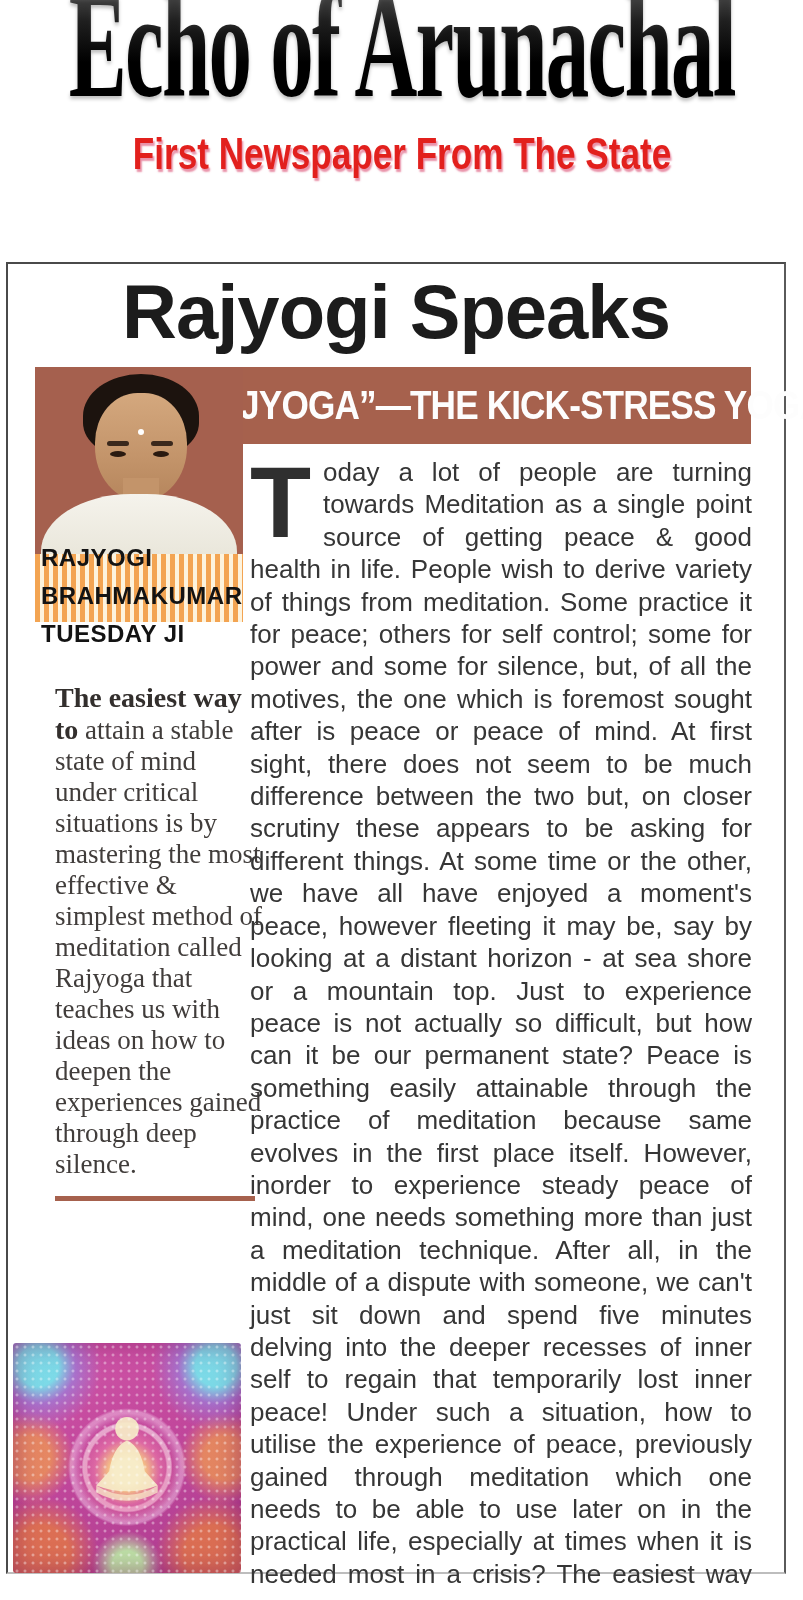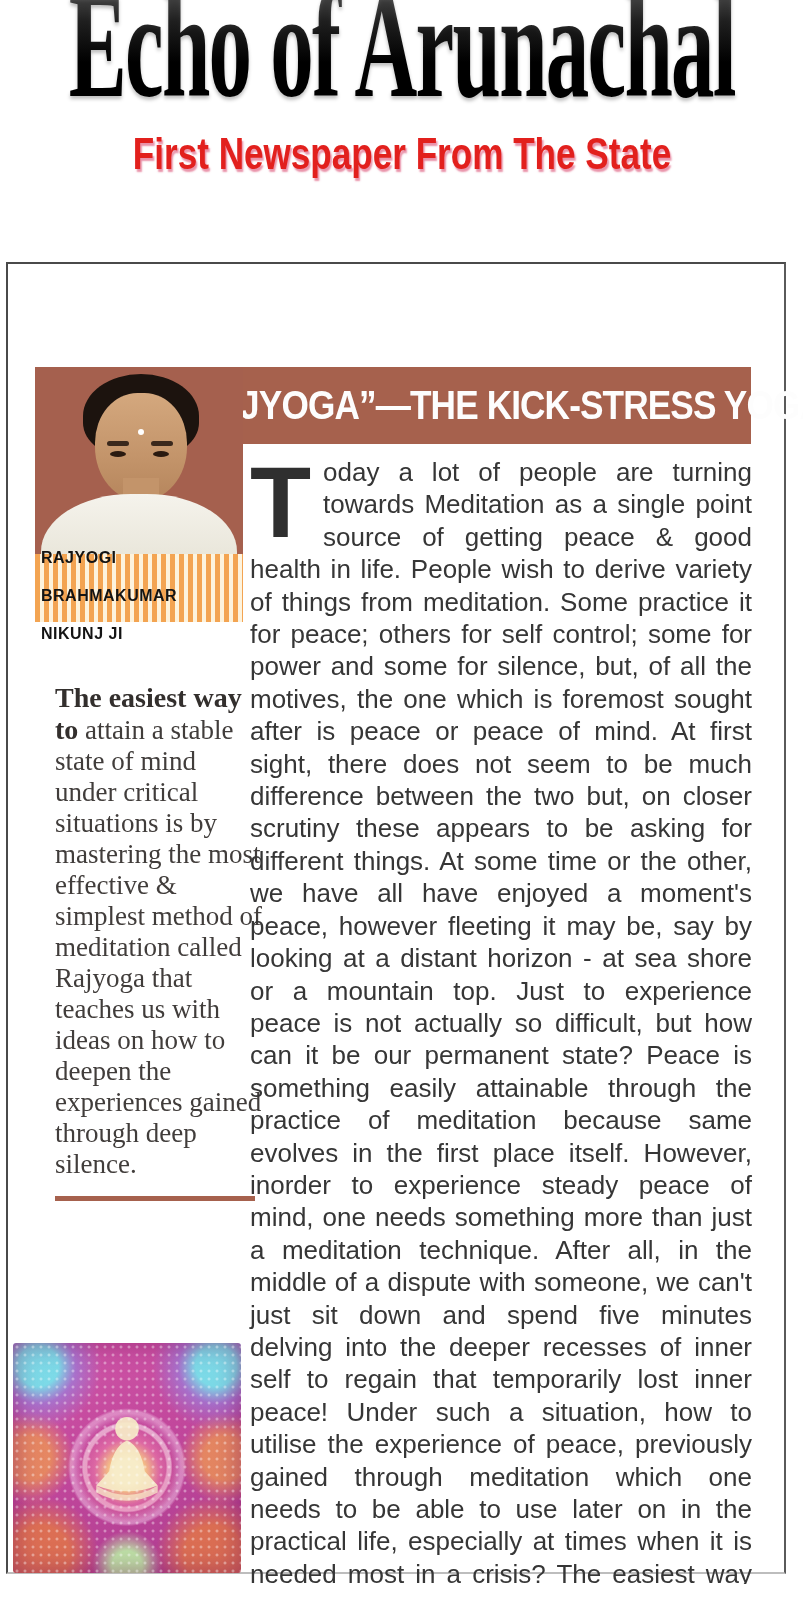--- a/index.html
+++ b/index.html
@@ -71,21 +71,21 @@
   .portrait .smile{position:absolute;top:116px;left:92px;width:28px;height:8px;border-bottom:3px solid #8a5a3a;border-radius:50%;}
   .portrait .shirt{position:absolute;bottom:-4px;left:6px;width:196px;height:64px;
     background:linear-gradient(180deg,#f5f3ec,#e9e6da);border-radius:46% 46% 0 0/90% 90% 0 0;}
   .portrait .neck{position:absolute;bottom:52px;left:88px;width:36px;height:24px;background:#c3946a;}
 
   .caption-band{
     position:absolute;left:27px;top:290px;width:208px;height:68px;
     background:repeating-linear-gradient(90deg,#f3a452 0 5px,#fdf3dd 5px 9px);
     display:flex;flex-direction:column;justify-content:center;padding:2px 6px;box-sizing:border-box;
   }
-  .caption-band span{font-weight:bold;font-size:16px;line-height:22px;color:#131313;letter-spacing:0.5px;margin-top:16px;}
+  .caption-band span{font-weight:bold;font-size:24px;line-height:22px;color:#131313;letter-spacing:0.5px;margin-top:16px;}
 
   
   .pull-quote{
     position:absolute;left:27px;top:418px;width:207px;
     font-family:Liberation Serif, serif;font-size:27px;line-height:31px;color:#413d3b;margin-left:20px;
   }
   .pq-lead{font-weight:bold;font-size:28px;color:#332f2d;}
   .pq-rule{width:200px;height:5px;background:#a6614d;margin-top:16px;}
 
   
@@ -128,20 +128,21 @@
 <body>
 
 <div class="page">
 
   <div class="masthead-title">Echo of Arunachal</div>
   <div class="masthead-tagline">First Newspaper From The State</div>
 
 
   <div class="article-frame">
 
+    <div class="article-headline">Rajyogi Speaks</div>
 
     <div class="banner">
       <span class="banner-title">“RAJYOGA”—THE KICK-STRESS YOGA</span>
     </div>
 
     <div class="portrait">
       <div class="hair"></div>
       <div class="face"></div>
       <div class="brow l"></div>
       <div class="brow r"></div>
@@ -149,21 +150,21 @@
       <div class="eye r"></div>
       <div class="bindi"></div>
       <div class="smile"></div>
       <div class="neck"></div>
       <div class="shirt"></div>
     </div>
 
     <div class="caption-band">
       <span>RAJYOGI</span>
       <span>BRAHMAKUMAR</span>
-      <span>NIKUNJ JI</span>
+      <span>TUESDAY JI</span>
     </div>
 
     <div class="pull-quote">
       <span class="pq-lead">The easiest way to</span><span> attain a stable state of mind under critical situations is by mastering the most effective &amp; simplest method of meditation called Rajyoga that teaches us with ideas on how to deepen the experiences gained through deep silence.</span>
       <div class="pq-rule"></div>
     </div>
 
     <div class="body-col">
       <p class="body-text"><span class="drop-cap">T</span><span>oday a lot of people are turning towards Meditation as a single point source of getting peace &amp; good health in life. People wish to derive variety of things from meditation. Some practice it for peace; others for self control; some for power and some for silence, but, of all the motives, the one which is foremost sought after is peace or peace of mind. At first sight, there does not seem to be much difference between the two but, on closer scrutiny these appears to be asking for different things. At some time or the other, we have all have enjoyed a moment's peace, however fleeting it may be, say by looking at a distant horizon - at sea shore or a mountain top. Just to experience peace is not actually so difficult, but how can it be our permanent state? Peace is something easily attainable through the practice of meditation because same evolves in the first place itself. However, inorder to experience steady peace of mind, one needs something more than just a meditation technique. After all, in the middle of a dispute with someone, we can't just sit down and spend five minutes delving into the deeper recesses of inner self to regain that temporarily lost inner peace! Under such a situation, how to utilise the experience of peace, previously gained through meditation which one needs to be able to use later on in the practical life, especially at times when it is needed most in a crisis? The easiest way to attain a stable state of mind under critical situations is by mastering the most effective &amp; simplest method of meditation called Rajyoga that teaches us with ideas on how to deepen the experiences gained through deep silence. It also helps us to unfold through inner vision, the reasons behind stress and tension in our life and transforms us by eliminating the root causes of all ill, using the power gained through Rajyoga; and translate peaceful feelings into peaceful actions, so that peace becomes a way of our living.....Om Shanti.</span></p>
 

